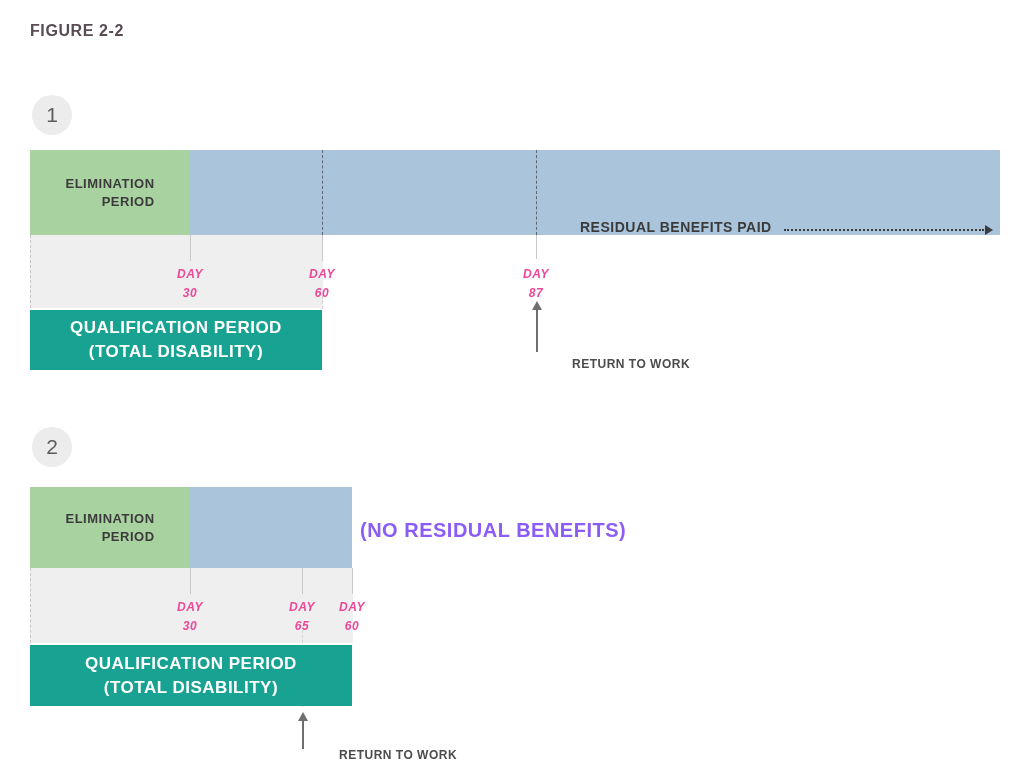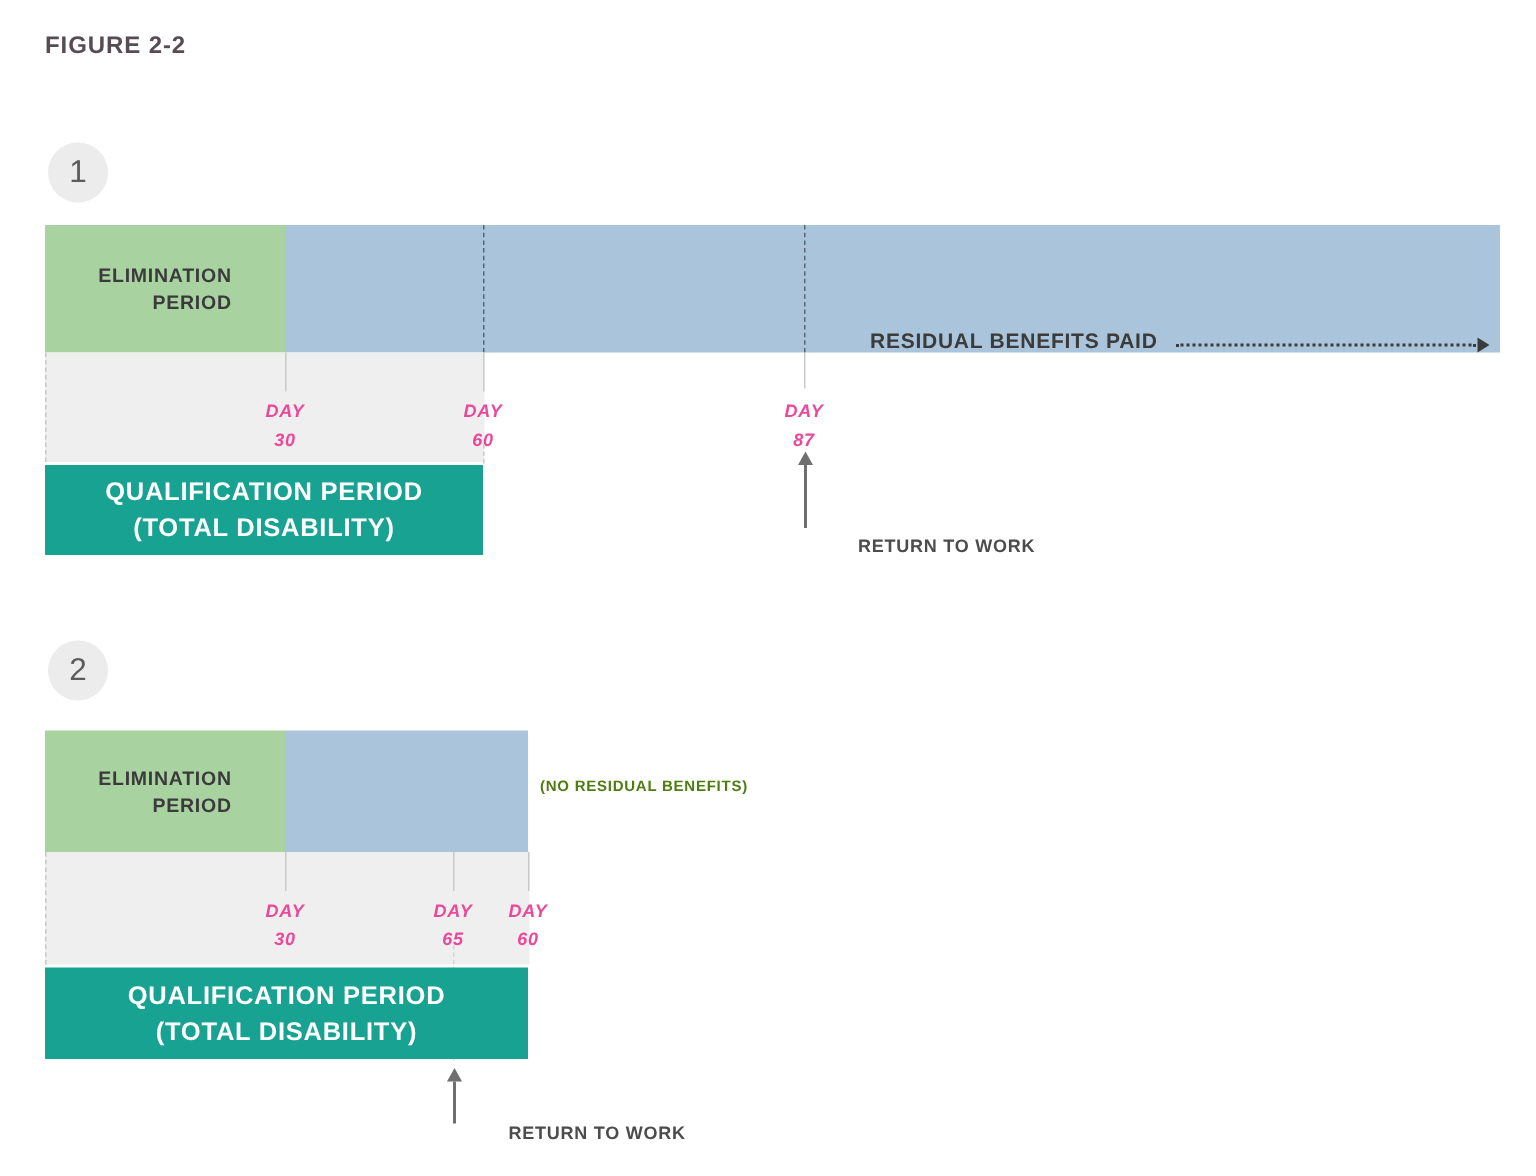--- a/index.html
+++ b/index.html
@@ -53,21 +53,21 @@
   
   .up-arrow{position:absolute;transform:translateX(-50%);display:flex;flex-direction:column;
             align-items:center;}
   .up-tri{width:0;height:0;border-left:5px solid transparent;border-right:5px solid transparent;
           border-bottom:9px solid #6f6f6f;}
   .up-stem{width:2px;background:#6f6f6f;}
   .rtw{position:absolute;font-size:12px;font-weight:bold;color:#4c4c4c;letter-spacing:.5px;
        white-space:nowrap;padding-left:42px;}
 
   
-  .no-rb{position:absolute;font-size:10px;font-weight:bold;color:#4d7c0f;
+  .no-rb{position:absolute;font-size:20px;font-weight:bold;color:#8b5cf6;
          letter-spacing:.5px;white-space:nowrap;}
 </style>
 </head>
 <body>
 
 <div id="canvas">
 
   <div class="fig-label">FIGURE 2-2</div>
 
   <div id="circle1" class="num-circle">

